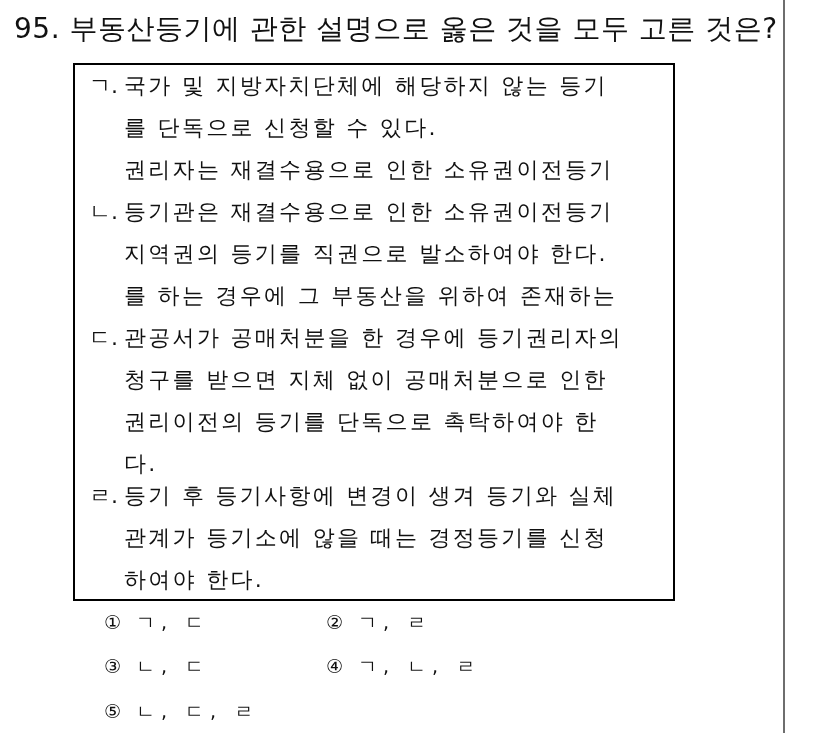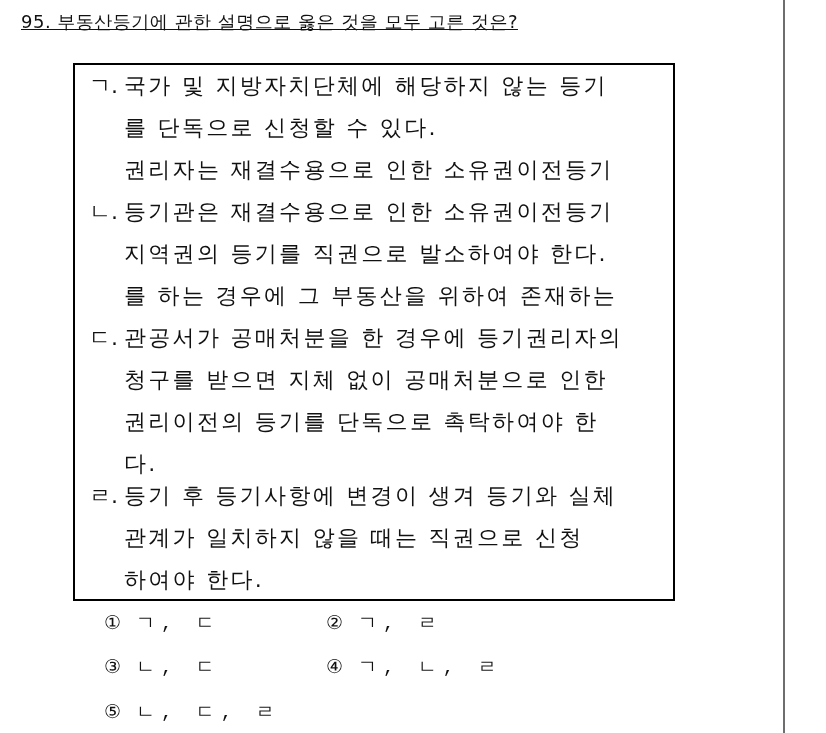--- a/index.html
+++ b/index.html
@@ -1,27 +1,27 @@
 <!DOCTYPE html>
 <html><head>
 <meta charset="utf-8">
 <style>
   html, body { margin:0; padding:0; background:#ffffff; }
   body { width:826px; height:733px; position:relative; overflow:hidden;
          font-family:"DejaVu Sans", "Liberation Sans", sans-serif; color:#111; }
-  .question-title { position:absolute; left:21px; top:10px; font-size:18px; letter-spacing:0.5px; white-space:nowrap;text-decoration:underline; }
+  .question-title { position:absolute; left:14px; top:10px; font-size:28px; letter-spacing:0.5px; white-space:nowrap; }
   .divider { position:absolute; left:783px; top:0; width:2px; height:733px; background:#6e6e6e; }
   .box { position:absolute; left:73px; top:63px; width:598px; height:534px;
          border:2px solid #000; box-sizing:content-box; }
   .stmt { position:absolute; left:14px; font-size:22px; line-height:42px; }
   .stmt .row { display:flex; white-space:nowrap; }
   .stmt .label { width:35px; flex:none; }
   .stmt .txt { letter-spacing:2.3px; }
   .choices { position:absolute; left:104px; top:610px; font-size:19px; }
-  .choice { position:absolute; white-space:nowrap;font-family:Liberation Mono, monospace; }
+  .choice { position:absolute; white-space:nowrap; }
   .choice .num { display:inline-block; width:24px; }
   .choice .val { letter-spacing:6px; margin-left:8px; }
 </style>
 </head>
 <body>
 
 <div class="question-title">95. 부동산등기에 관한 설명으로 옳은 것을 모두 고른 것은?</div>
 <div class="divider"></div>
 
 <div class="box">
@@ -71,21 +71,21 @@
         <span class="txt">다.</span>
       </div>
   </div>
   <div class="stmt" style="top:410px">
     <div class="row">
         <span class="label">ㄹ.</span>
         <span class="txt">등기 후 등기사항에 변경이 생겨 등기와 실체</span>
       </div>
     <div class="row">
         <span class="label"></span>
-        <span class="txt">관계가 일치하지 않을 때는 직권으로 신청</span>
+        <span class="txt">관계가 등기소에 않을 때는 경정등기를 신청</span>
       </div>
     <div class="row">
         <span class="label"></span>
         <span class="txt">하여야 한다.</span>
       </div>
   </div>
 </div>
 
 <div class="choices">
   <div class="choice" style="left:0;top:0">

